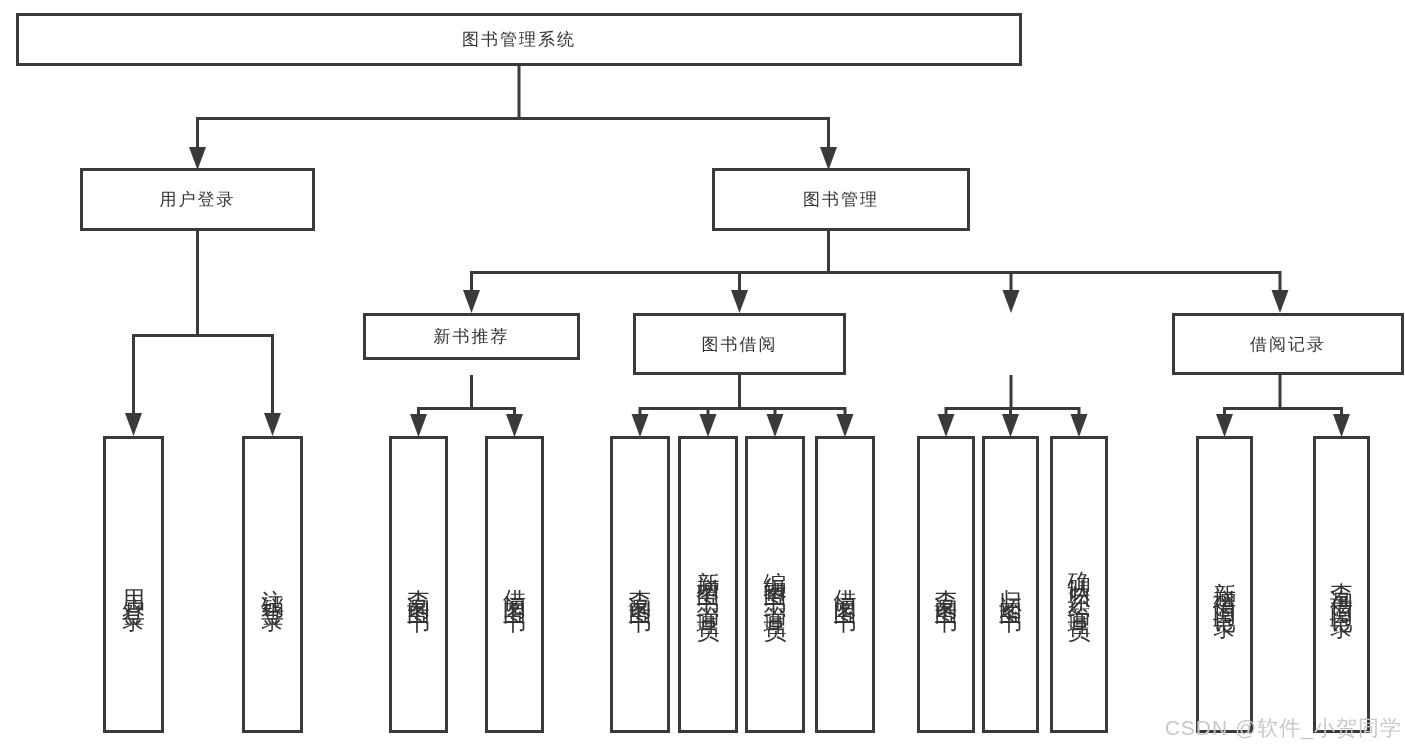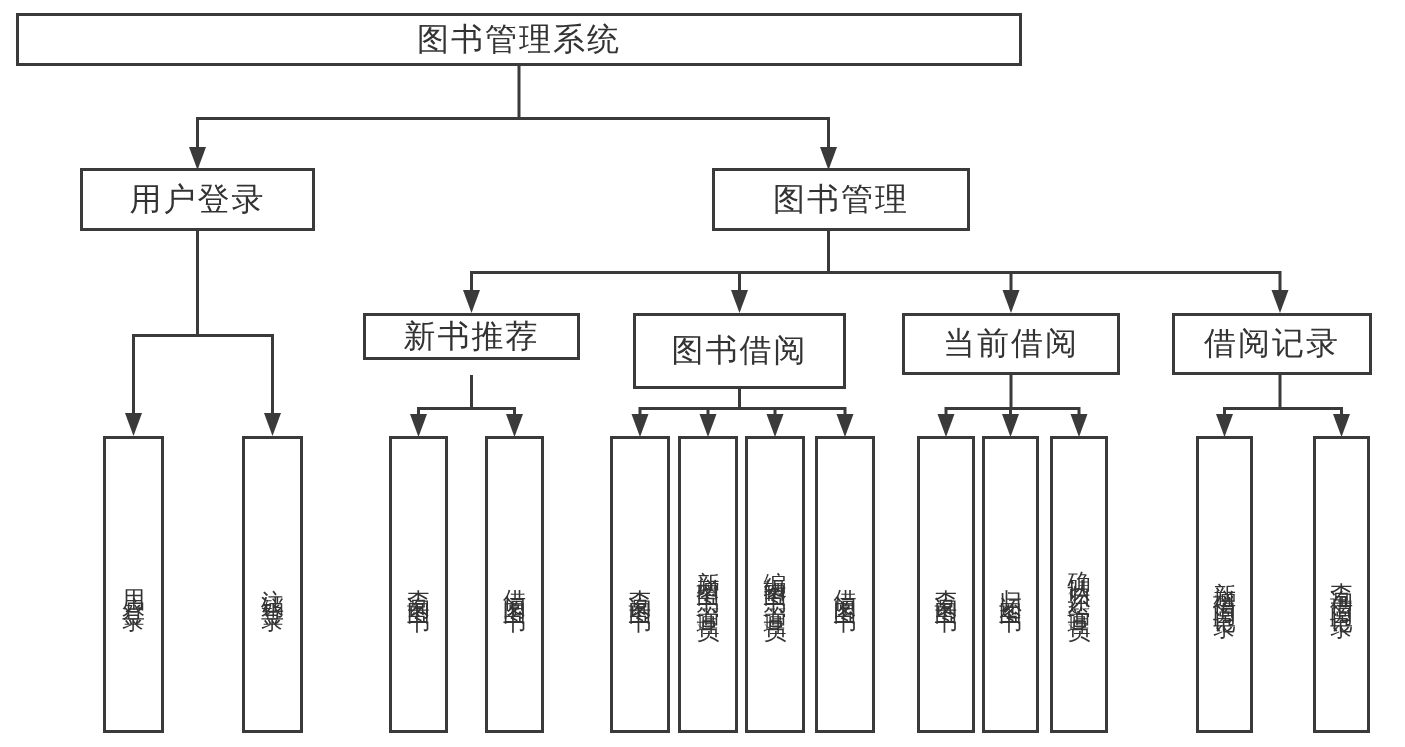--- a/index.html
+++ b/index.html
@@ -22,21 +22,21 @@
     z-index: 0;
   }
   .hbox {
     position: absolute;
     box-sizing: border-box;
     background: #ffffff;
     border: 3px solid #3a3a3a;
     display: flex;
     align-items: center;
     justify-content: center;
-    font-size: 32px;
+    font-size: 17px;
     letter-spacing: 2px;
     color: #333333;
     z-index: 1;
     white-space: nowrap;
   }
   .vbox {
     position: absolute;
     top: 436px;
     height: 297px;
     box-sizing: border-box;
@@ -126,27 +126,24 @@
   <div class="hbox" style="left:80px; top:168px; width:235px; height:63px;">
     <span>用户登录</span>
   </div>
   <div class="hbox" style="left:712px; top:168px; width:258px; height:63px;">
     <span>图书管理</span>
   </div>
 
   <div class="hbox" style="left:363px; top:313px; width:217px; height:47px;">
     <span>新书推荐</span>
   </div>
-  <div class="hbox" style="left:633px; top:313px; width:213px; height:76px;">
+  <div class="hbox" style="left:633px; top:313px; width:213px; height:62px;">
     <span>图书借阅</span>
   </div>
-  <div class="hbox" style="left:902px; top:313px; width:218px; height:62px;">
-    <span>当前借阅</span>
-  </div>
-  <div class="hbox" style="left:1172px; top:313px; width:200px; height:62px;">
+  <div class="hbox" style="left:1172px; top:313px; width:232px; height:62px;">
     <span>借阅记录</span>
   </div>
 
   <div class="vbox" style="left:103px; width:61px;">
     <span class="vtext">用户登录</span>
   </div>
   <div class="vbox" style="left:242px; width:61px;">
     <span class="vtext">注销登录</span>
   </div>
 
@@ -180,14 +177,15 @@
     <span class="vtext">确认归还（管理员）</span>
   </div>
 
   <div class="vbox" style="left:1196px; width:57px;">
     <span class="vtext">新增借阅记录</span>
   </div>
   <div class="vbox" style="left:1313px; width:57px;">
     <span class="vtext">查询借阅记录</span>
   </div>
 
+  <div class="watermark">CSDN @软件_小贺同学</div>
 
 </div>
 
 </body></html>

